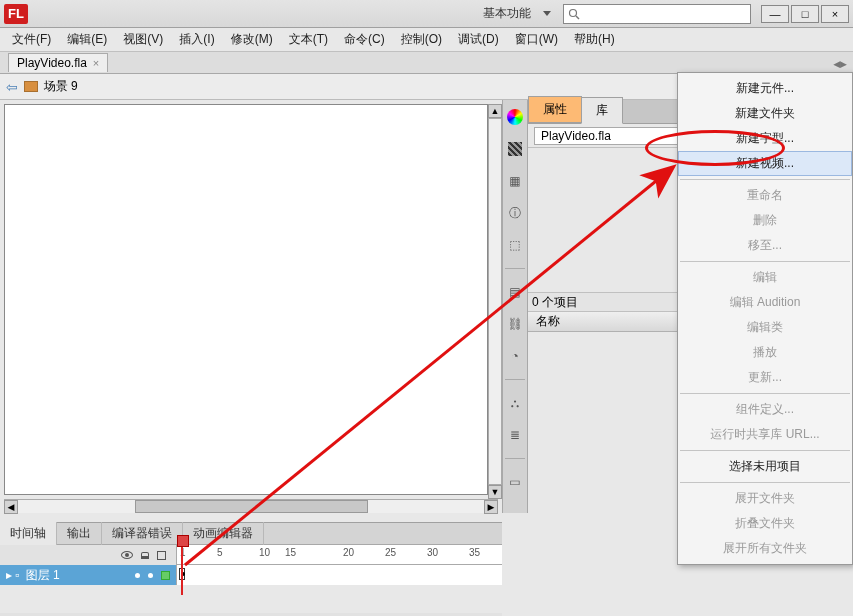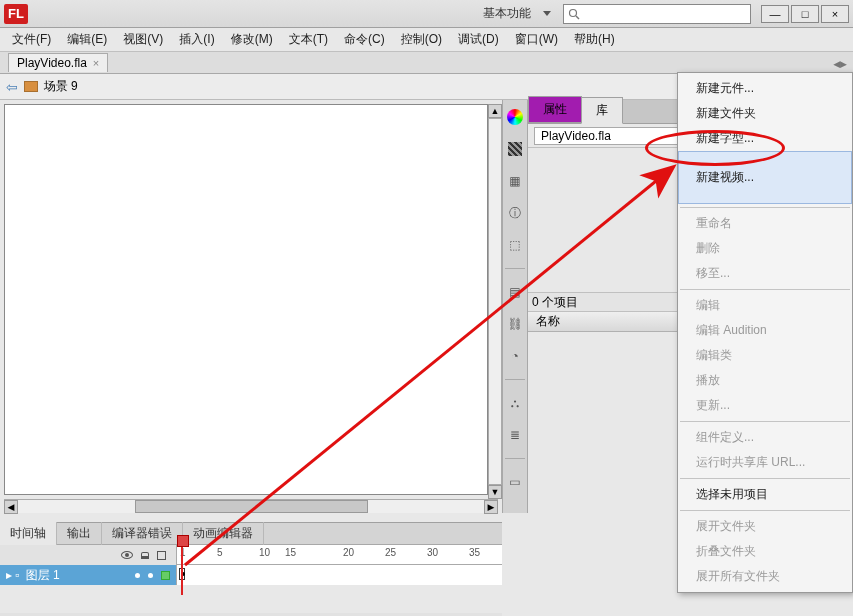--- a/index.html
+++ b/index.html
@@ -28,21 +28,21 @@
 .stage-canvas { flex: 1; background: #fff; border: 1px solid #888; margin: 4px 0 4px 4px; position: relative; }
 .hscroll { height: 14px; background: #e4e4e4; border-top: 1px solid #aaa; display: flex; margin: 0 4px; }
 .scroll-btn { width: 14px; height: 14px; background: #d4d4d4; border: 1px solid #999; display: flex; align-items: center; justify-content: center; font-size: 9px; }
 .scroll-track { flex: 1; background: #efefef; }
 .vscroll-area { width: 14px; display: flex; flex-direction: column; margin-top: 4px; }
 .scroll-thumb-v { flex: 1; background: #efefef; border: 1px solid #aaa; }
 .dock-strip { width: 26px; background: #d2d2d2; border-left: 1px solid #a8a8a8; border-right: 1px solid #a8a8a8; display: flex; flex-direction: column; align-items: center; padding-top: 8px; gap: 14px; }
 .dock-ico { width: 18px; height: 18px; display: flex; align-items: center; justify-content: center; color: #555; }
 .panels-col { flex: 1; background: #d6d6d6; display: flex; flex-direction: column; }
 .panel-tabs { height: 24px; display: flex; align-items: flex-end; border-bottom: 1px solid #a0a0a0; background: #c6c6c6; }
-.ptab { padding: 4px 14px; border: 1px solid #a0a0a0; background: #a21caf; margin-right: -1px; }
+.ptab { padding: 4px 14px; border: 1px solid #a0a0a0; background: #fdba74; margin-right: -1px; }
 .ptab.active { background: #e8e8e8; border-bottom: 1px solid #e8e8e8; position: relative; top: 1px; }
 .ptab-menu { margin-left: auto; padding: 0 6px; display:flex; gap:2px; align-items:center; }
 .lib-header { height: 24px; background: #e8e8e8; display: flex; align-items: center; padding: 0 6px; border-bottom: 1px solid #c0c0c0; }
 .lib-doc-sel { flex: 1; height: 18px; border: 1px solid #aaa; background: #fff; display: flex; align-items: center; padding: 0 6px; justify-content: space-between; margin-right: 6px; }
 .lib-body { flex: 1; background: #e8e8e8; position: relative; }
 .lib-search { position: absolute; left: 0; top: 144px; right: 0; height: 20px; display: flex; align-items: center; border-top: 1px solid #c0c0c0; border-bottom: 1px solid #c0c0c0; background: #e4e4e4; padding: 0 4px; }
 .lib-list-hdr { position: absolute; left: 0; top: 164px; right: 0; height: 20px; background: linear-gradient(#efefef,#d8d8d8); display: flex; align-items: center; padding: 0 8px; border-bottom: 1px solid #b0b0b0; }
 .timeline-panel { position: absolute; left: 0; bottom: 0; width: 502px; height: 94px; background: #e2e2e2; border-top: 1px solid #a0a0a0; }
 .tl-tabs { height: 22px; display: flex; align-items: center; background: #d4d4d4; border-bottom: 1px solid #a8a8a8; }
 .tl-tab { padding: 3px 10px; border-right: 1px solid #b8b8b8; color: #333; }
@@ -52,23 +52,23 @@
 .tl-ruler { flex: 1; display: flex; align-items: center; position: relative; background: #fff; border-left: 1px solid #aaa; border-bottom: 1px solid #aaa; height: 100%; }
 .ruler-mark { position: absolute; font-size: 10px; color: #555; top: 2px; }
 .tl-layers-row { height: 20px; display: flex; }
 .layer-label { width: 176px; background: #5ba4d6; color: #fff; display: flex; align-items: center; padding: 0 6px; gap: 6px; }
 .layer-track { flex: 1; background: #fff; border-left: 1px solid #aaa; position: relative; }
 .keyframe { position: absolute; left: 2px; top: 3px; width: 6px; height: 12px; background: #fff; border: 1px solid #333; }
 .keyframe::after { content: ""; position: absolute; left: 1px; top: 3px; width: 4px; height: 4px; background: #000; border-radius: 50%; }
 .playhead { position: absolute; left: 4px; top: 0; width: 2px; height: 50px; background: #d22; z-index: 5; }
 .playhead::before { content:""; position:absolute; left:-4px; top:-10px; width:10px; height:10px; background:#d44; border:1px solid #a00;}
 .context-menu { position: absolute; right: 0; top: 72px; width: 176px; background: #f4f4f4; border: 1px solid #999; box-shadow: 2px 2px 6px rgba(0,0,0,.3); z-index: 100; padding: 3px 0; }
-.cm-item { padding: 4px 18px; color: #222; }
+.cm-item { padding: 4px 18px; color: #222; text-align: center; }
 .cm-item.disabled { color: #9a9a9a; }
-.cm-item.hl { background: #dce8f8; border: 1px solid #9bb8e0; padding: 17px 17px; }
+.cm-item.hl { background: #dce8f8; border: 1px solid #9bb8e0; padding: 3px 17px; }
 .cm-sep { height: 1px; background: #c4c4c4; margin: 3px 2px; }
 .red-ellipse { position: absolute; right: 68px; top: 130px; width: 140px; height: 36px; border: 3px solid #e01010; border-radius: 50%; z-index: 200; pointer-events: none; }
 .red-arrow { position: absolute; z-index: 150; pointer-events: none; }
 .dot-row { width:2px; height:10px; background:#777; display:inline-block; margin:0 3px;}
 .tri { width:0;height:0;border-top:4px solid transparent;border-bottom:4px solid transparent;}
 .tri-r{border-left:5px solid #555;}
 .tri-d{border-left:4px solid transparent;border-right:4px solid transparent;border-top:5px solid #555;width:0;height:0;}
 .eye-ico{width:12px;height:8px;border:1px solid #555;border-radius:50%;position:relative;}
 .eye-ico::after{content:"";position:absolute;left:3px;top:1px;width:4px;height:4px;background:#555;border-radius:50%;}
 .lock-ico{width:8px;height:7px;border:1px solid #555;border-radius:2px 2px 0 0;border-bottom:3px solid #555;}

